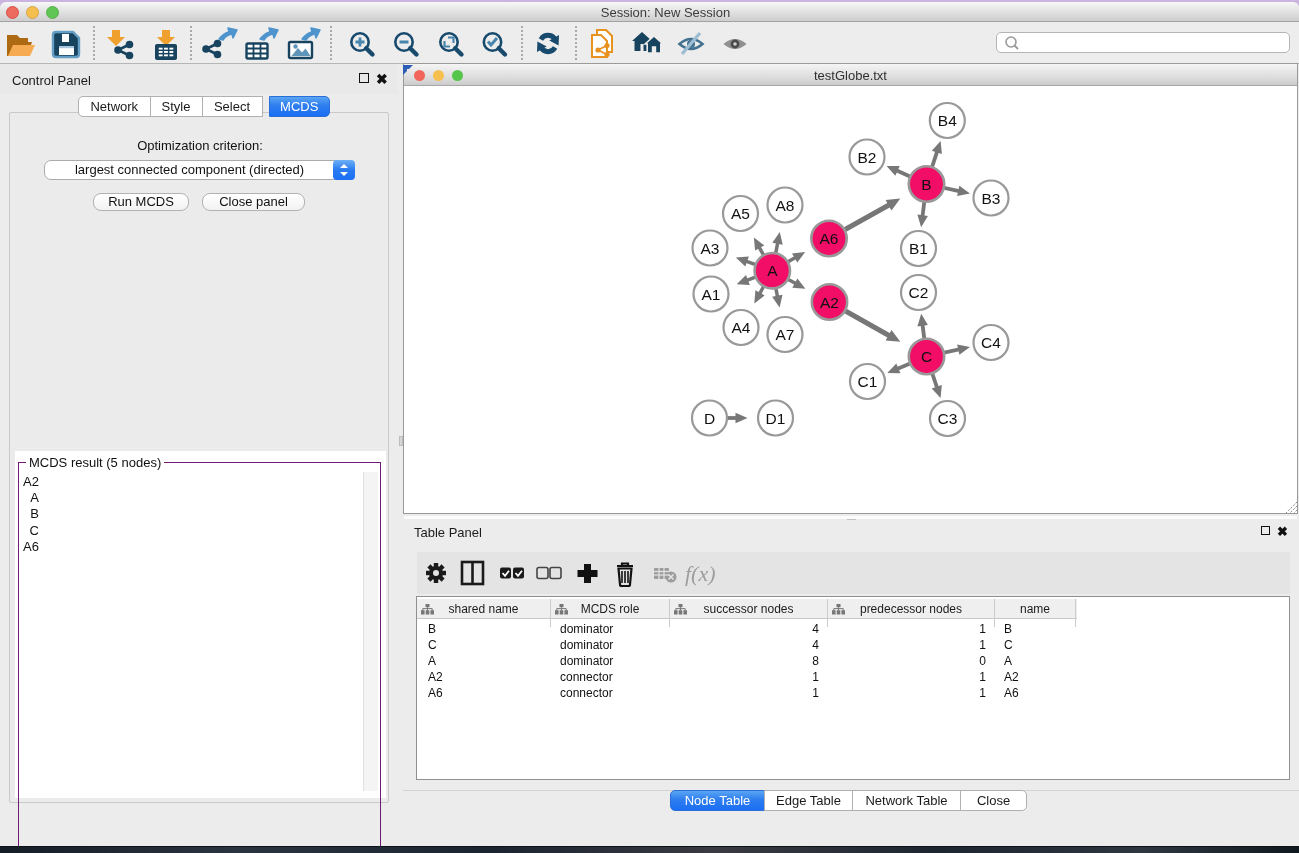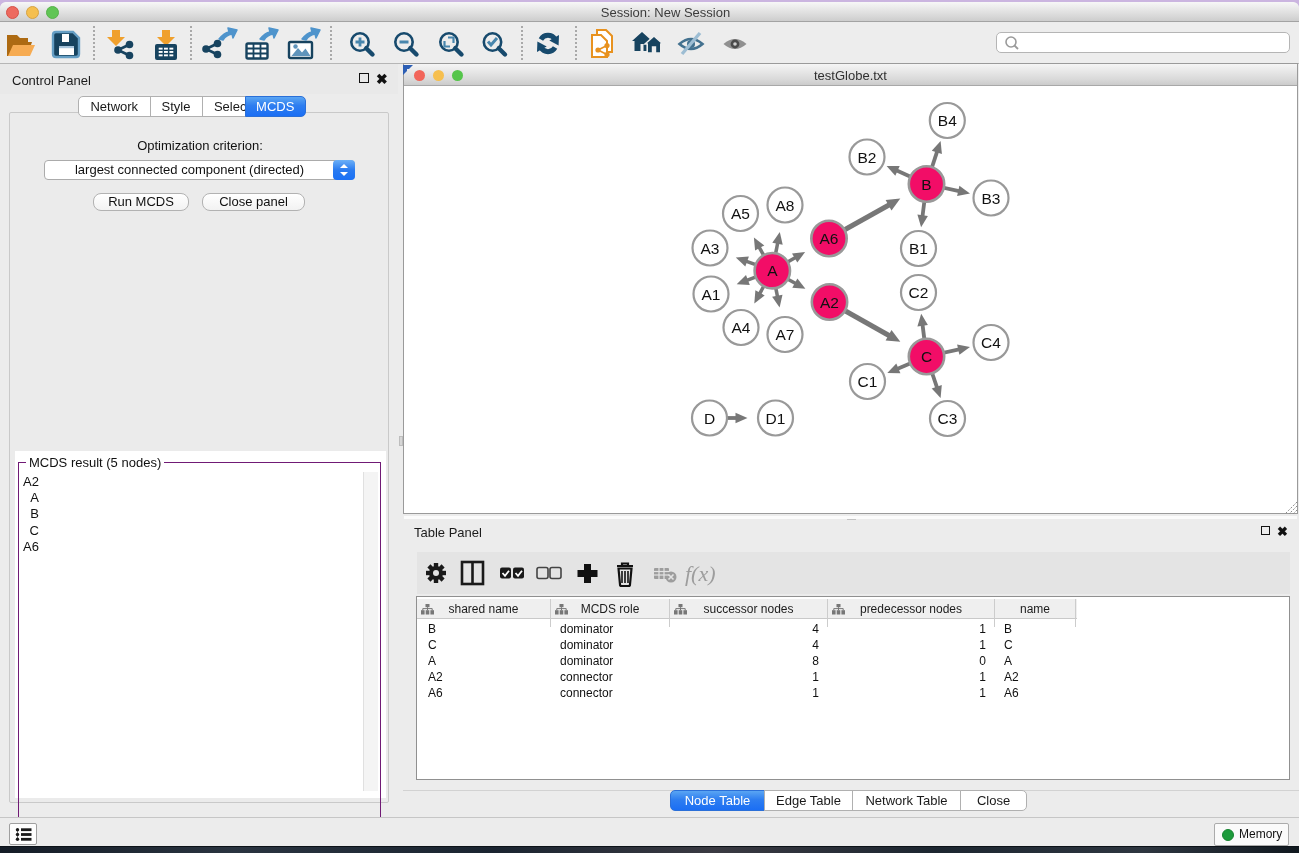--- a/index.html
+++ b/index.html
@@ -20,21 +20,21 @@
 #cptitle { position:absolute; left:0; top:62px; width:398px; height:30px; background:#e9e9e9; }
 #cptitle .t { position:absolute; left:12px; top:9px; font-size:13px; color:#1c1c1c; }
 .wbtn { position:absolute; font-size:12px; color:#111; }
 #cptabs { position:absolute; left:78px; top:94px; height:21px; z-index:3; }
 .tab { position:absolute; top:0; height:21px; background:#fff; border:1px solid #b0b0b0; font-size:13px; color:#1a1a1a; text-align:center; line-height:19px; }
 .tab.sel { background:linear-gradient(#5aa5f3,#2e7ef0 45%,#1b6ef4); color:#fff; border-color:#2a6fd8; }
 #cppanel { position:absolute; left:9px; top:110px; width:380px; height:691px; background:#ebebeb; border:1px solid #c9c9c9; border-radius:2px; }
 #optlabel { position:absolute; left:0; top:25px; width:380px; text-align:center; font-size:13px; color:#111; }
 #dropdown { position:absolute; left:34px; top:47px; width:311px; height:20px; background:#fff; border:1px solid #ababab; border-radius:4px; font-size:13px; color:#111; text-align:center; line-height:18px; }
 #dropbtn { position:absolute; right:-1px; top:-1px; width:22px; height:20px; border-radius:4px; background:linear-gradient(#6cb0f7,#2a7bf0 50%,#1a70f5); }
-#dropdown { padding-right:20px; }
+#dropdown { padding-right:20px;border-radius:7px; }
 .btn { position:absolute; height:18px; background:linear-gradient(#ffffff,#f2f2f2); border:1px solid #b2b2b2; border-radius:8px; font-size:13px; color:#111; text-align:center; line-height:16px; }
 #resultbox { position:absolute; left:5px; top:338px; width:371px; height:347px; background:#fff; }
 #resultgrp { position:absolute; left:3px; top:11px; width:363px; height:404px; border:1px solid #701a75;text-align:right; }
 #resultleg { position:absolute; left:7px; top:-8px; background:#fff; padding:0 3px; font-size:13px; color:#111; }
 #resultlist { position:absolute; left:4px; top:11px; font-size:13px; color:#111; line-height:16.2px; }
 #resultsb { position:absolute; right:2px; top:9px; width:15px; height:319px; background:#f4f4f4; border-left:1px solid #e0e0e0; }
 
 #netwin { position:absolute; left:403px; top:61px; width:895px; height:451px; background:#fff; border:1px solid #9a9a9a; }
 #nettitle { position:absolute; left:0; top:0; width:893px; height:22px; background:linear-gradient(#f5f5f5,#d8d8d8 75%,#cbcbcb); border-bottom:1px solid #a8a8a8; }
 #nettitle .t { position:absolute; top:4px; left:0; width:100%; text-align:center; font-size:13px; color:#303030; }
@@ -150,21 +150,21 @@
       </div></div>
   <div id="cptitle">
     <div class="t">Control Panel</div>
     <div class="wbtn" style="left:359px; top:9px; width:10px; height:10px; border:1.5px solid #111;"></div>
     <div class="wbtn" style="left:376px; top:7px; font-size:14px; font-weight:bold;">✖</div>
   </div>
   <div id="cptabs">
       <div class="tab" style="left:0px; width:72.5px; border-radius:5px 0 0 5px;">Network</div>
       <div class="tab" style="left:71.5px; width:53px; ">Style</div>
       <div class="tab" style="left:123.5px; width:61px;text-align:center; ">Select</div>
-      <div class="tab sel" style="left:167px; width:60.5px; border-radius:0 5px 5px 0;">MCDS</div>
+      <div class="tab sel" style="left:191px; width:60.5px; border-radius:0 5px 5px 0;">MCDS</div>
     </div>
   <div id="cppanel">
     <div id="optlabel">Optimization criterion:</div>
     <div id="dropdown">largest connected component (directed)
       <div id="dropbtn"><svg width="22" height="20">
             <path d="M7,8 l4,-4 4,4 z M7,12 l4,4 4,-4 z" fill="#fff"></path>
           </svg></div>
     </div>
     <div class="btn" style="left:83px; top:80px; width:96px;">Run MCDS</div>
     <div class="btn" style="left:192px; top:80px; width:103px;">Close panel</div>
@@ -390,28 +390,14 @@
       <div class="td" style="left:469px; top:88px; width:100px; text-align:right;">1</div>
       <div class="td" style="left:587px; top:88px;">A6</div>
     </div>
   <div class="abs" style="left:403px; top:788px; width:896px; height:1px; background:#d2d2d2;"></div>
     <div id="bottabs">
       <div class="btab sel" style="left:0px; width:95px; border-radius:5px 0 0 5px;">Node Table</div>
       <div class="btab" style="left:94px; width:89px; ">Edge Table</div>
       <div class="btab" style="left:182px; width:109px; ">Network Table</div>
       <div class="btab" style="left:290px; width:67px; border-radius:0 5px 5px 0;">Close</div>
     </div>
-  <div id="statusbar">
-    <div id="listbtn">
-        <svg width="17" height="15" style="position:absolute;left:5px;top:2.5px;">
-          <line x1="2.5" y1="2" x2="2.5" y2="13" stroke="#1a1a1a" stroke-width="1" stroke-dasharray="1,1.5"></line>
-          <circle cx="2.5" cy="2.7" r="1.7" fill="#1a1a1a"></circle>
-          <rect x="6" y="1.3000000000000003" width="10.5" height="2.8" fill="#1a1a1a"></rect>
-          <circle cx="2.5" cy="7.5" r="1.7" fill="#1a1a1a"></circle>
-          <rect x="6" y="6.1" width="10.5" height="2.8" fill="#1a1a1a"></rect>
-          <circle cx="2.5" cy="12.3" r="1.7" fill="#1a1a1a"></circle>
-          <rect x="6" y="10.9" width="10.5" height="2.8" fill="#1a1a1a"></rect>
-        </svg>
-      </div>
-    <div id="membtn"><span style="display:inline-block;width:12px;height:12px;border-radius:50%;background:#1d9b3c;border:1px solid #178531;vertical-align:-2.5px;margin:0 5px 0 7px;"></span>Memory</div>
-  </div>
 </div>
 <div id="deskbottom"></div>
 
 </body></html>

